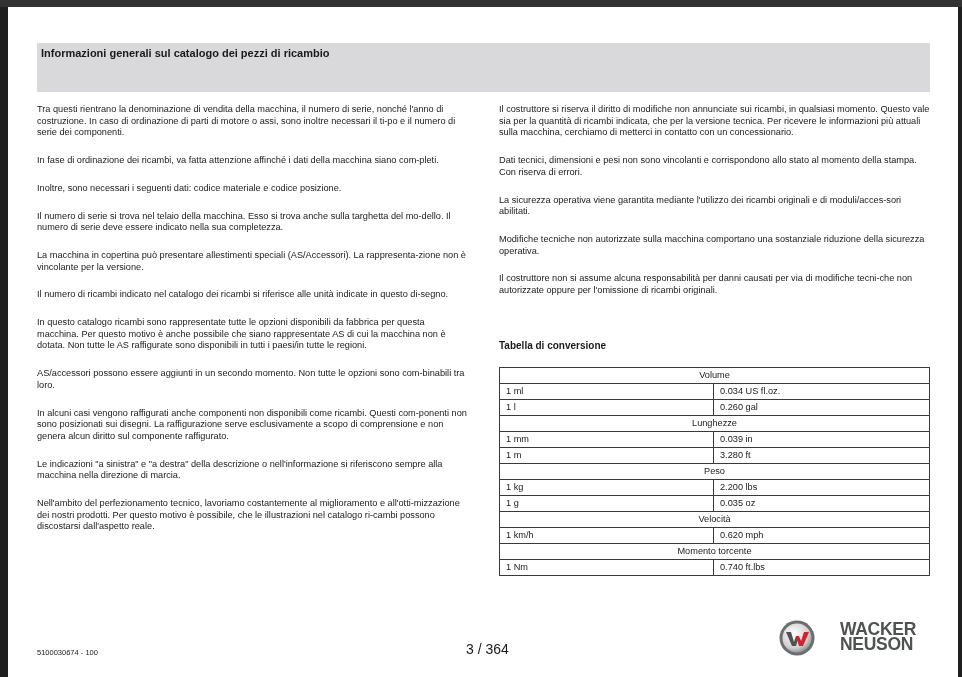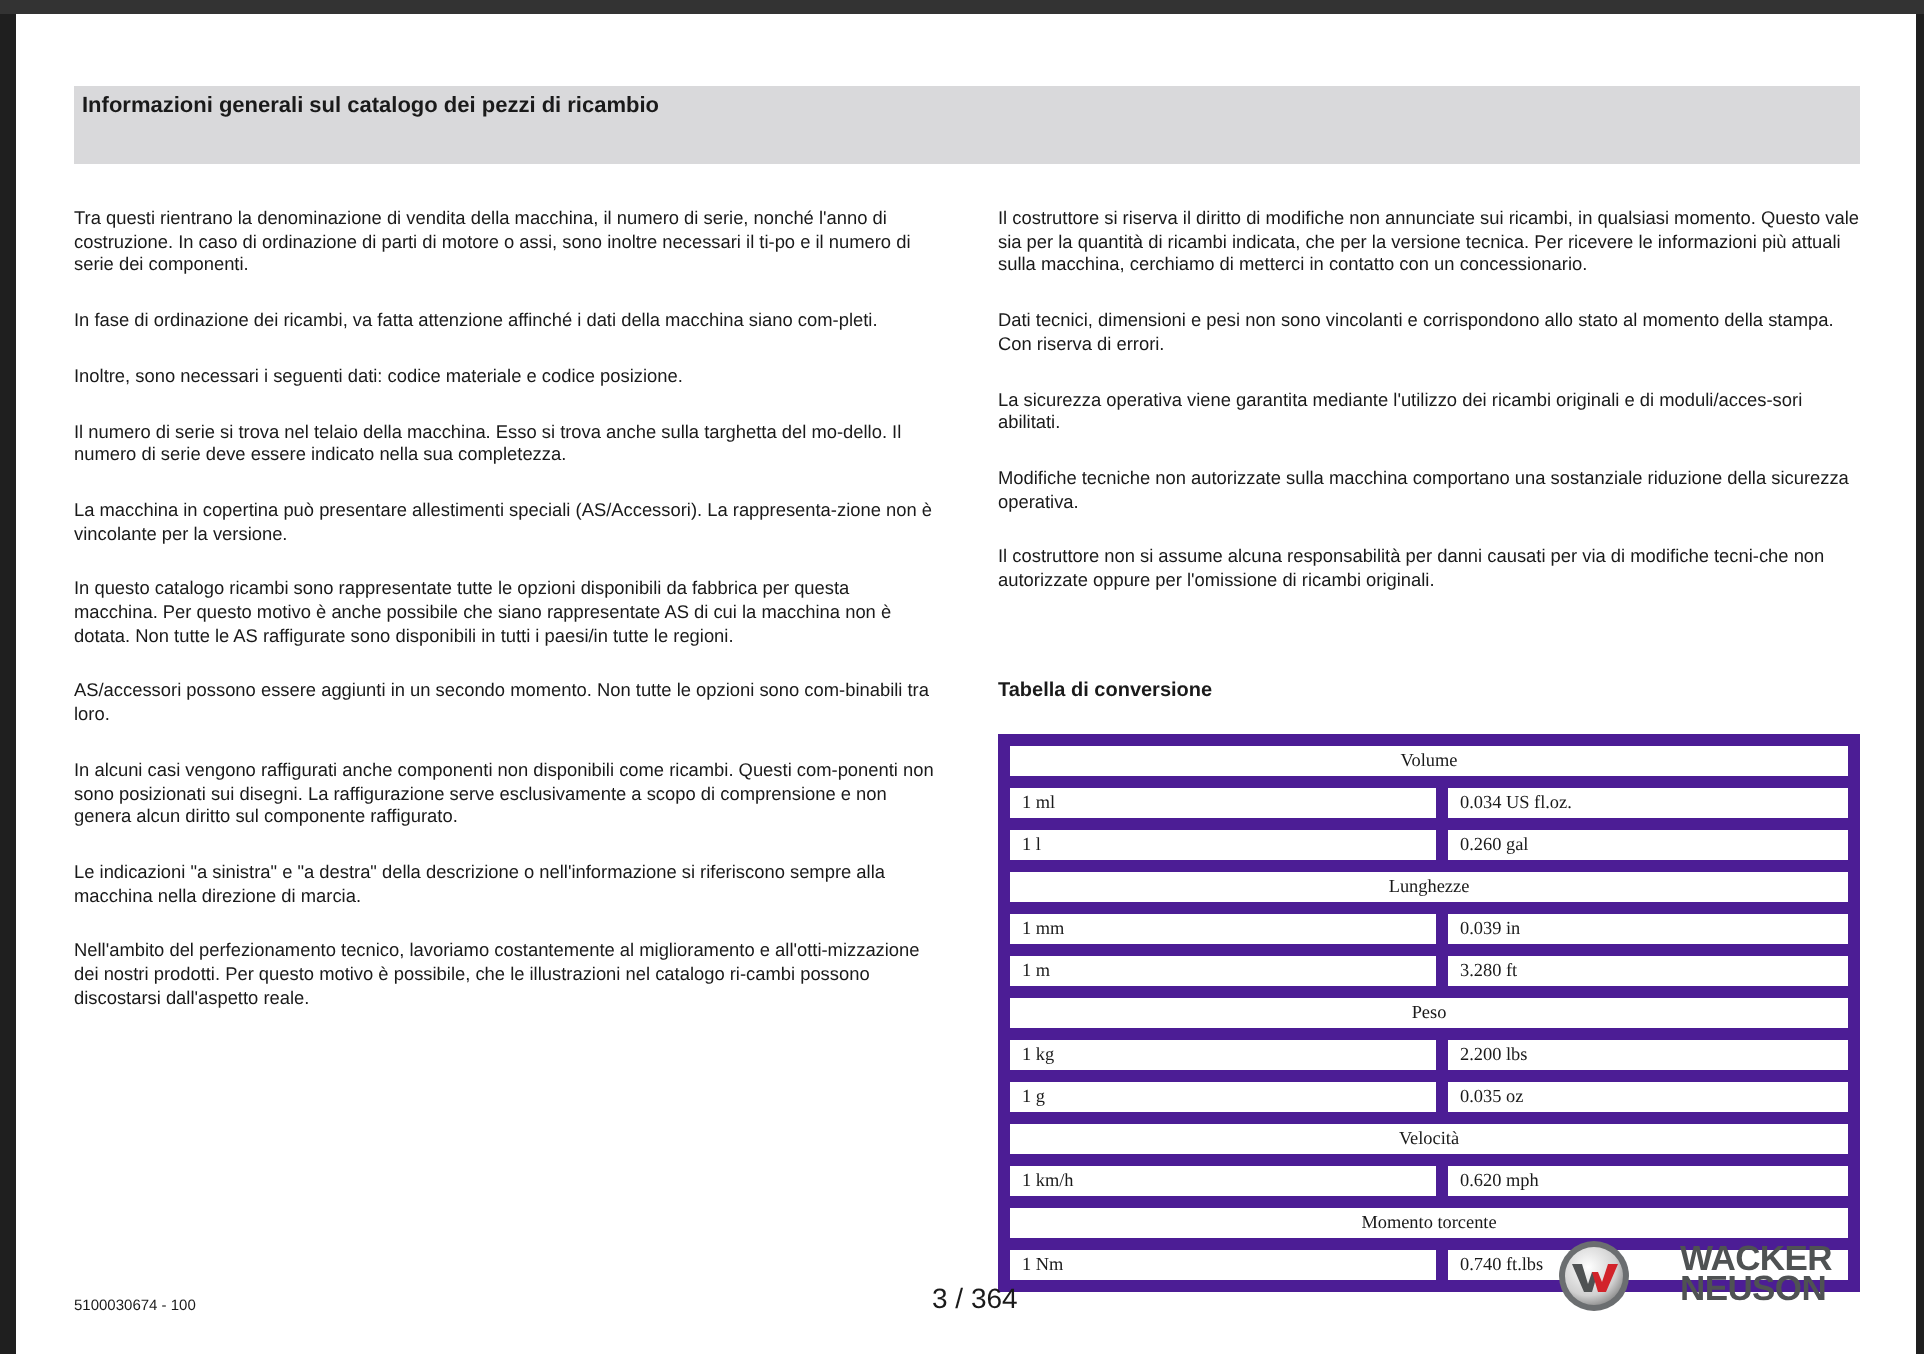--- a/index.html
+++ b/index.html
@@ -8,41 +8,41 @@
     background: #1f1f1f;
     font-family: "Liberation Sans", sans-serif;
     position: relative;
   }
   .topbar { position: absolute; left: 0; top: 0; width: 962px; height: 7px; background: #333333; }
   .page {
     position: absolute; left: 8px; top: 7px; width: 950px; height: 670px;
     background: #ffffff;
   }
   .header-box {
-    position: absolute; left: 29px; top: 36px; width: 893px; height: 39px;
+    position: absolute; left: 29px; top: 36px; width: 893px; height: 49px;
     background: #d9d9db;
   }
   .header-title {
     position: absolute; left: 4px; top: 4px;
     font-size: 11px; font-weight: bold; color: #1a1a1a;
   }
   .col {
     position: absolute; font-size: 9.2px; color: #1a1a1a; line-height: 11.7px;
   }
   .col-left { left: 29px; top: 97px; width: 430px; }
   .col-right { left: 491px; top: 97px; width: 432px; }
   .col p { margin: 0 0 16px 0; }
   .section-h { font-weight: bold; margin: 0 0 16px 0; }
   .tbl-title { position: absolute; left: 491px; top: 333px; font-size: 10px; font-weight: bold; color: #1a1a1a; }
   table.conv {
     position: absolute; left: 491px; top: 360px; width: 431px;
     border-collapse: collapse; font-size: 9.2px; color: #1a1a1a;
   }
   table.conv td {
-    border: 6px solid #4c1d95; height: 15px; padding: 0 6px; line-height: 15px; font-family: Liberation Serif, serif;
+    border: 1px solid #4c1d95; height: 15px; padding: 0 6px; line-height: 15px;
   }
   table.conv td.cat { text-align: center; }
   table.conv td.l { width: 201px; }
   .footer-code { position: absolute; left: 29px; top: 641px; font-size: 7.5px; color: #1a1a1a; }
   .footer-page { position: absolute; left: 458px; top: 634px; font-size: 14px; color: #1a1a1a; }
   .logo { position: absolute; left: 770px; top: 612px; width: 160px; height: 40px; }
   .logo-text {
     position: absolute; left: 62px; top: 3px; font-weight: bold; font-size: 17.5px;
     line-height: 15px; color: #4f5253; letter-spacing: -0.3px;
   }
@@ -57,20 +57,21 @@
   <div class="header-box">
     <div class="header-title">Informazioni generali sul catalogo dei pezzi di ricambio</div>
   </div>
 
   <div class="col col-left">
     <p>Tra questi rientrano la denominazione di vendita della macchina, il numero di serie, nonché l'anno di costruzione. In caso di ordinazione di parti di motore o assi, sono inoltre necessari il ti-po e il numero di serie dei componenti.</p>
     <p>In fase di ordinazione dei ricambi, va fatta attenzione affinché i dati della macchina siano com-pleti.</p>
     <p>Inoltre, sono necessari i seguenti dati: codice materiale e codice posizione.</p>
     <p>Il numero di serie si trova nel telaio della macchina. Esso si trova anche sulla targhetta del mo-dello. Il numero di serie deve essere indicato nella sua completezza.</p>
     <p>La macchina in copertina può presentare allestimenti speciali (AS/Accessori). La rappresenta-zione non è vincolante per la versione.</p>
+    <p>Il numero di ricambi indicato nel catalogo dei ricambi si riferisce alle unità indicate in questo di-segno.</p>
     <p>In questo catalogo ricambi sono rappresentate tutte le opzioni disponibili da fabbrica per questa macchina. Per questo motivo è anche possibile che siano rappresentate AS di cui la macchina non è dotata. Non tutte le AS raffigurate sono disponibili in tutti i paesi/in tutte le regioni.</p>
     <p>AS/accessori possono essere aggiunti in un secondo momento. Non tutte le opzioni sono com-binabili tra loro.</p>
     <p>In alcuni casi vengono raffigurati anche componenti non disponibili come ricambi. Questi com-ponenti non sono posizionati sui disegni. La raffigurazione serve esclusivamente a scopo di comprensione e non genera alcun diritto sul componente raffigurato.</p>
     <p>Le indicazioni "a sinistra" e "a destra" della descrizione o nell'informazione si riferiscono sempre alla macchina nella direzione di marcia.</p>
     <p>Nell'ambito del perfezionamento tecnico, lavoriamo costantemente al miglioramento e all'otti-mizzazione dei nostri prodotti. Per questo motivo è possibile, che le illustrazioni nel catalogo ri-cambi possono discostarsi dall'aspetto reale.</p>
   </div>
 
   <div class="col col-right">
     <p>Il costruttore si riserva il diritto di modifiche non annunciate sui ricambi, in qualsiasi momento. Questo vale sia per la quantità di ricambi indicata, che per la versione tecnica. Per ricevere le informazioni più attuali sulla macchina, cerchiamo di metterci in contatto con un concessionario.</p>
     <p>Dati tecnici, dimensioni e pesi non sono vincolanti e corrispondono allo stato al momento della stampa. Con riserva di errori.</p>

